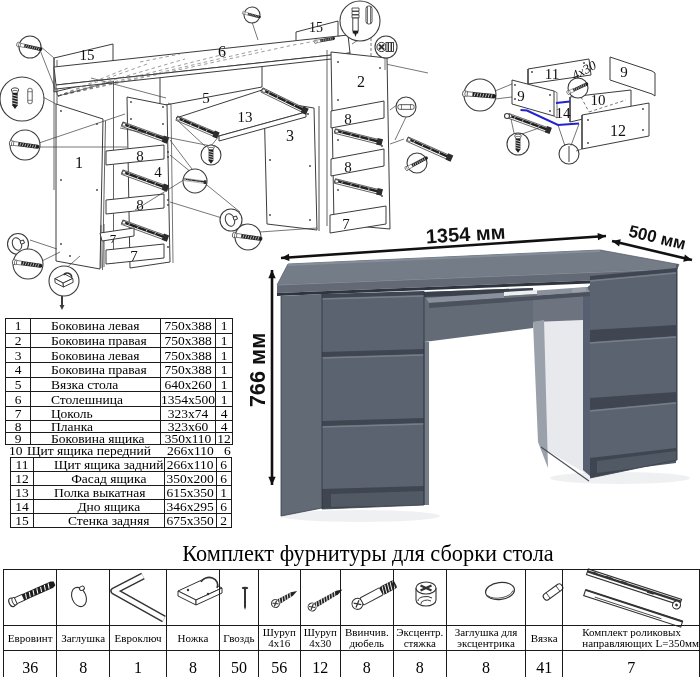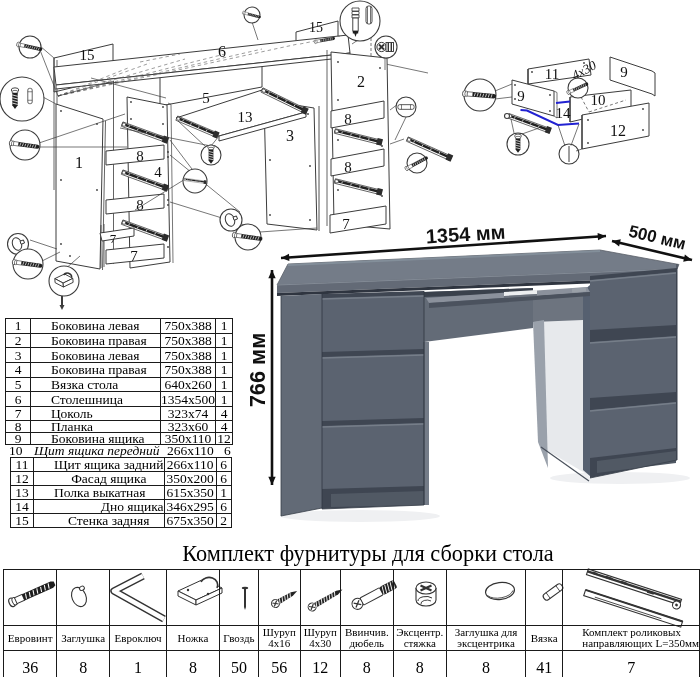--- a/index.html
+++ b/index.html
@@ -551,21 +551,21 @@
         <td class="num" style="line-height:11px">9</td>
         <td class="nm" style="line-height:11px"> Боковина ящика</td>
         <td class="sz" style="line-height:11px">350х110</td>
         <td class="num" style="line-height:11px">12</td>
       </tr>
 </tbody>
   </table>
 
 <div class="abs" style="left:0;top:444px;width:240px;height:13px;font-size:13.5px;line-height:13px;">
   <span class="abs" style="left:9px;">10</span>
-  <span class="abs" style="left:34px;font-style:italic;">Щит ящика передний</span>
+  <span class="abs" style="left:27px;">Щит ящика передний</span>
   <span class="abs" style="left:167px;">266х110</span>
   <span class="abs" style="left:224px;">6</span>
 </div>
 
 <table class="abs" style="left:10px;top:457px;">
  <colgroup>
       <col style="width:23px">
       <col style="width:127px">
       <col style="width:52px">
       <col style="width:15px">
@@ -584,21 +584,21 @@
         <td class="num">6</td>
       </tr>
  <tr style="height:12px">
         <td class="num">13</td>
         <td class="nm">Полка выкатная</td>
         <td class="sz">615х350</td>
         <td class="num">1</td>
       </tr>
  <tr style="height:12px">
         <td class="num">14</td>
-        <td class="nm" style="text-align:right">Дно ящика</td>
+        <td class="nm" style="text-align:center">Дно ящика</td>
         <td class="sz">346х295</td>
         <td class="num">6</td>
       </tr>
  <tr style="height:12px">
         <td class="num">15</td>
         <td class="nm" style="text-align:center">Стенка задняя</td>
         <td class="sz">675х350</td>
         <td class="num">2</td>
       </tr>
 </tbody>

